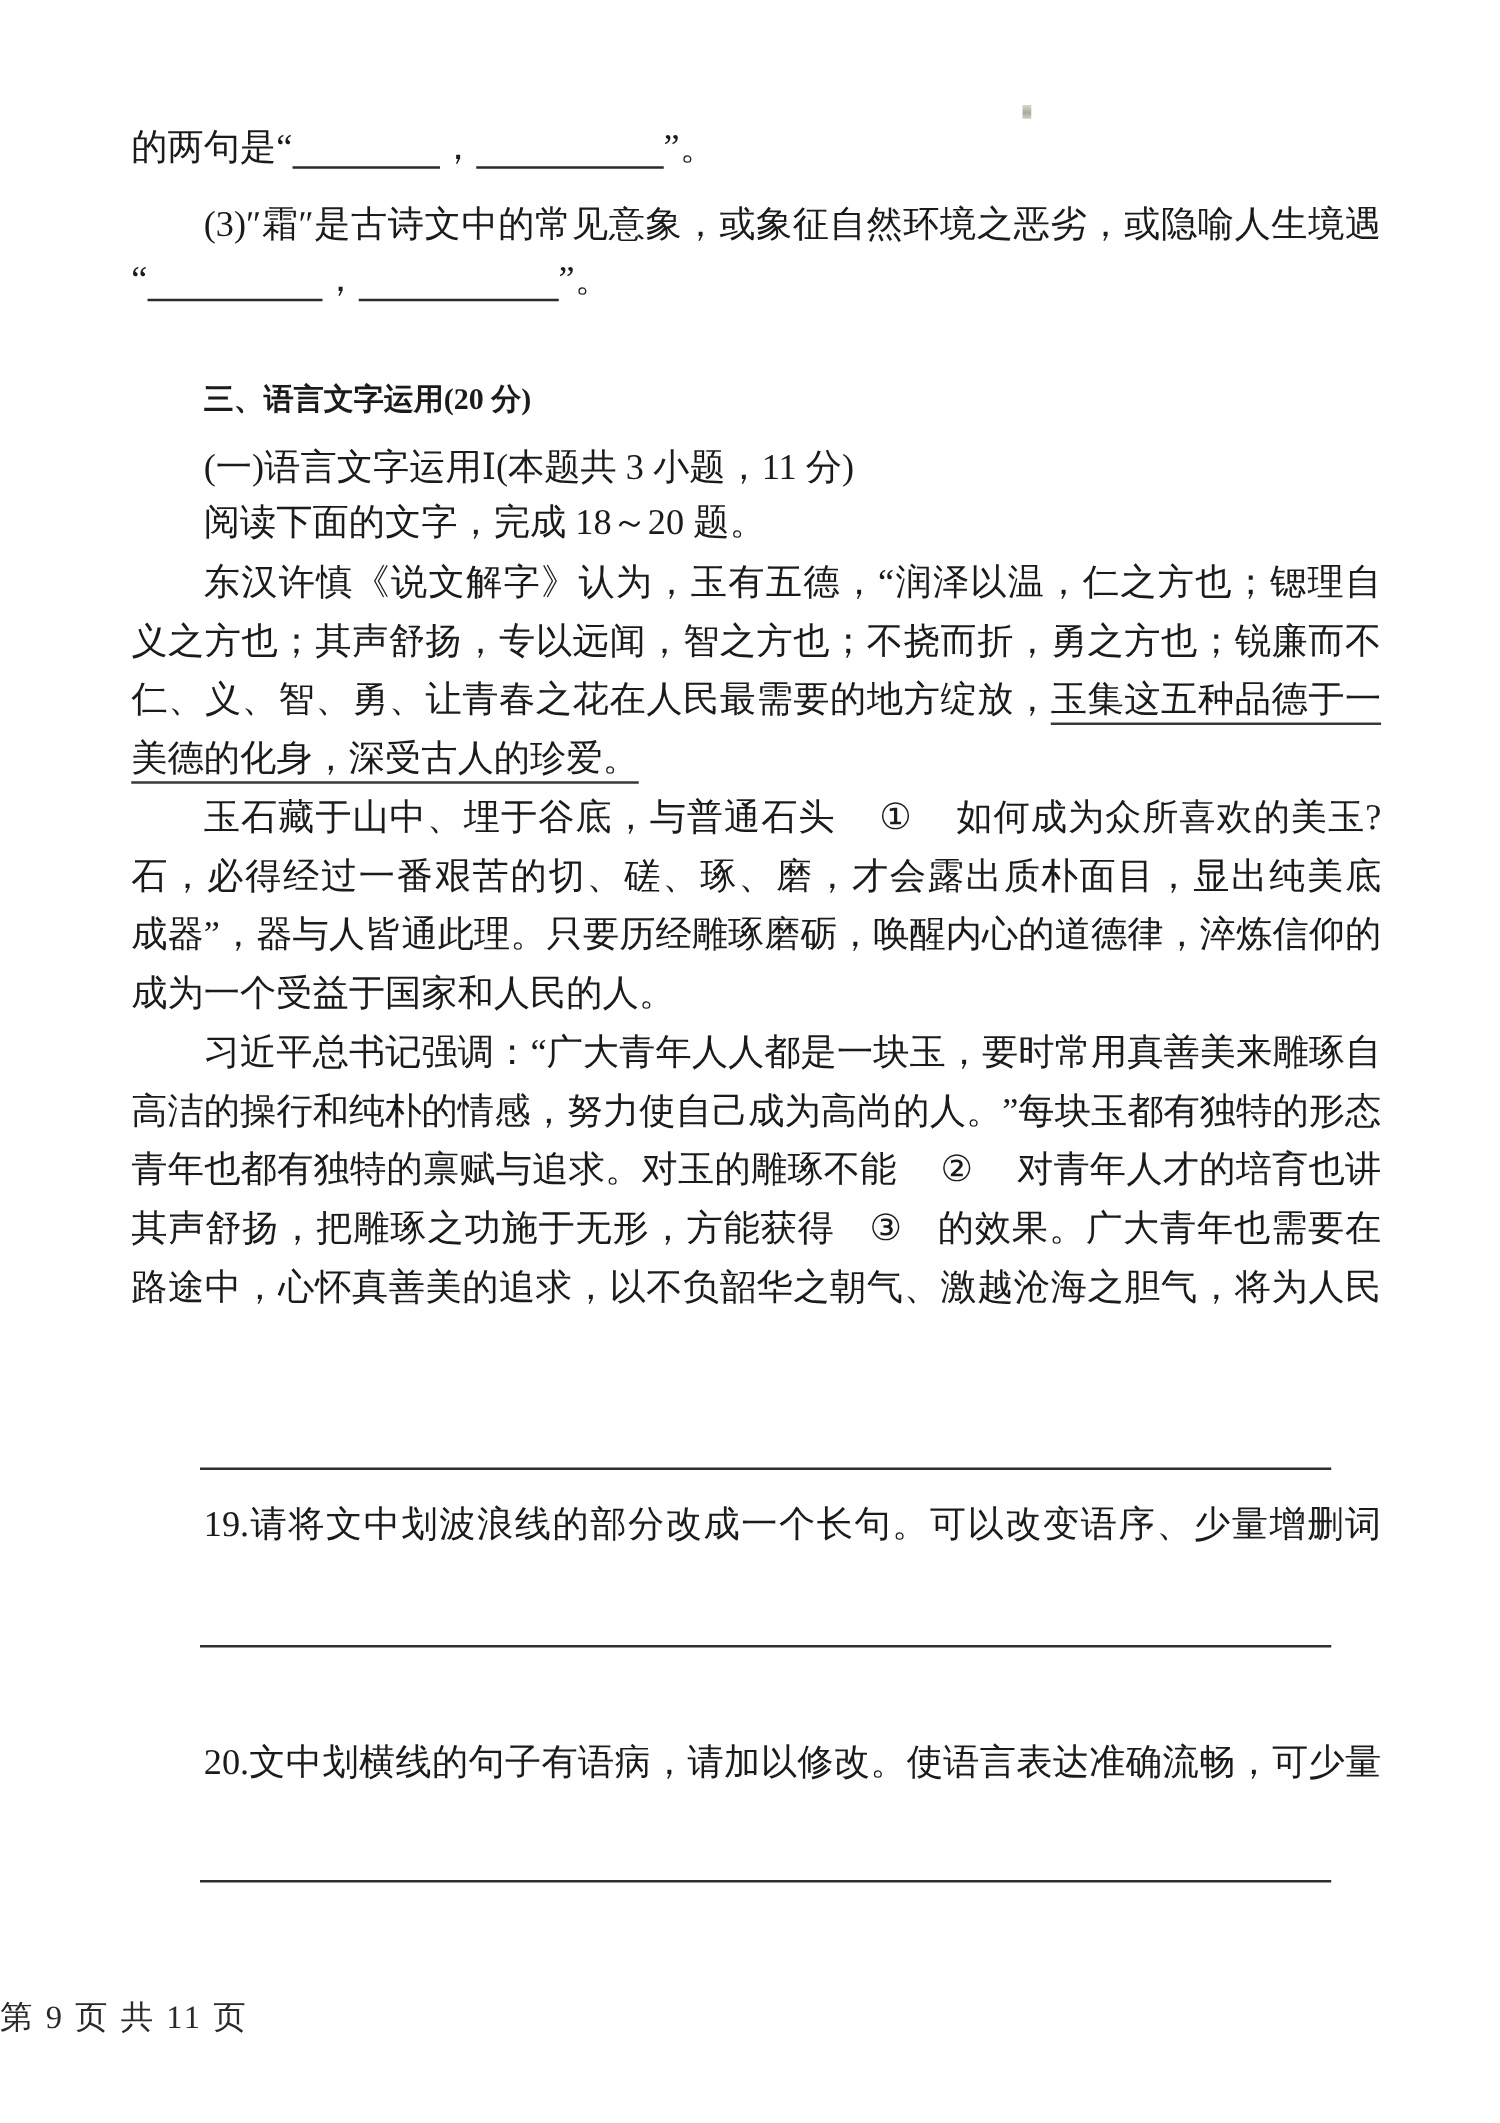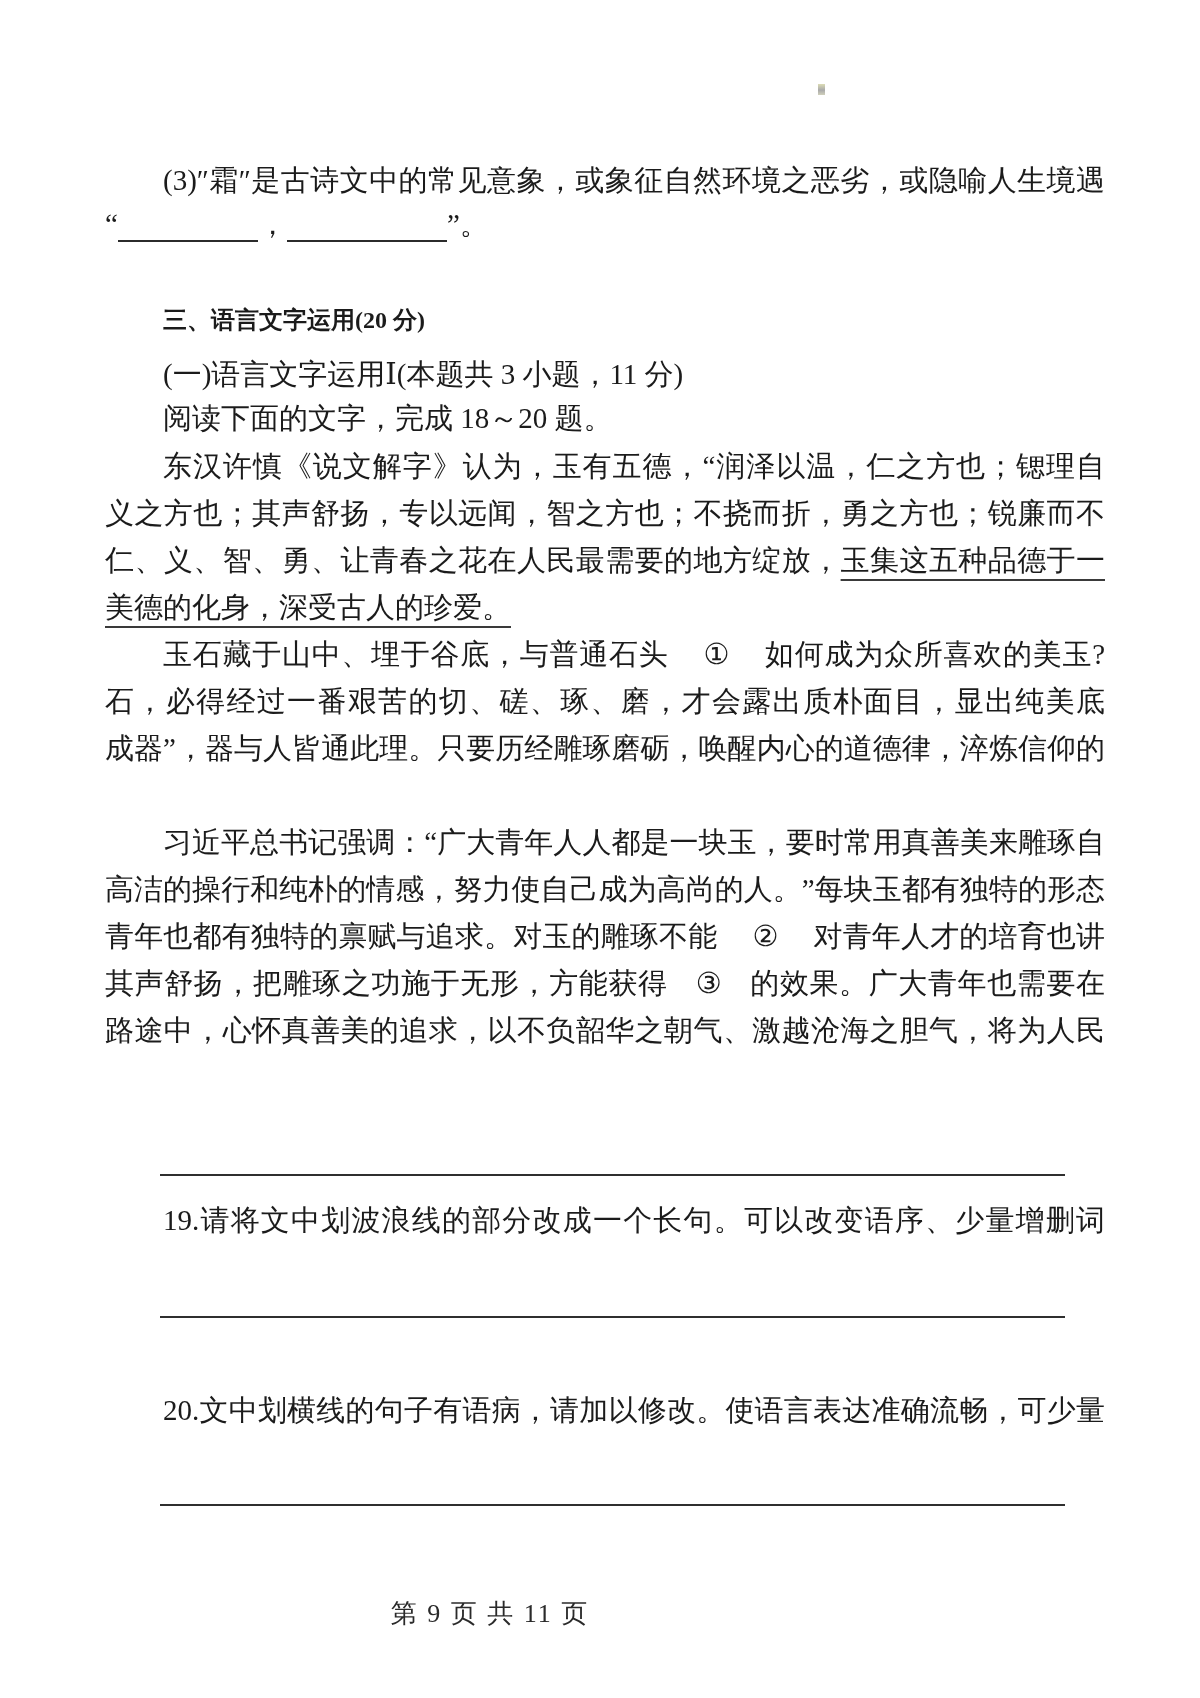--- a/index.html
+++ b/index.html
@@ -45,36 +45,39 @@
     text-decoration-thickness:1.5px;
     text-underline-offset:9px;
     text-decoration-color:#3a3a3a;
   }
   .ansline{
     position:absolute;left:160px;width:905px;height:0;
     border-top:2px solid #2f2f2f;
   }
   .footer{
     position:absolute;left:0;width:980px;
-    text-align:center;font-size:26px;color:#2a2a2a;
+    font-size:26px;color:#2a2a2a;
     letter-spacing:2px;
   }
   .stray{
     position:absolute;left:818px;top:84px;width:7px;height:11px;
     background:linear-gradient(180deg,#d6d6a8 0%,#9a9a9a 55%,#c8c8b0 100%);
     opacity:.85;
   }
 </style>
 </head>
 <body>
 
 <div class="page">
 
   <div class="stray"></div>
 
+  <div class="line" style="top:96px">
+    <span>的两句是“</span><span class="blank bw118"></span><span>，</span><span class="blank bw150"></span><span>”。</span>
+  </div>
 
   <div class="line just indent" style="top:158px">(3)″霜″是古诗文中的常见意象，或象征自然环境之恶劣，或隐喻人生境遇之艰难例如：</div>
   <div class="line" style="top:202px">
     <span>“</span><span class="blank bw140"></span><span>，</span><span class="blank bw160"></span><span>”。</span>
   </div>
 
   <div class="line bold indent" style="top:298px">三、语言文字运用(20 分)</div>
   <div class="line indent" style="top:352px">(一)语言文字运用Ⅰ(本题共 3 小题，11 分)</div>
   <div class="line indent" style="top:396px">阅读下面的文字，完成 18～20 题。</div>
 
@@ -85,20 +88,21 @@
   </div>
   <div class="line" style="top:585px">
     <span class="wavy">美德的化身，深受古人的珍爱。</span>
   </div>
 
   <div class="line just indent" style="top:632px">
     <span>玉石藏于山中、埋于谷底，与普通石头</span><span class="nblank">①</span><span>如何成为众所喜欢的美玉?坚固细密的玉</span>
   </div>
   <div class="line just" style="top:679px">石，必得经过一番艰苦的切、磋、琢、磨，才会露出质朴面目，显出纯美底色。“玉不琢，不</div>
   <div class="line just" style="top:726px">成器”，器与人皆通此理。只要历经雕琢磨砺，唤醒内心的道德律，淬炼信仰的主心骨，就能</div>
+  <div class="line" style="top:773px">成为一个受益于国家和人民的人。</div>
 
   <div class="line just indent" style="top:820px">习近平总书记强调：“广大青年人人都是一块玉，要时常用真善美来雕琢自己，不断培养</div>
   <div class="line just" style="top:867px">高洁的操行和纯朴的情感，努力使自己成为高尚的人。”每块玉都有独特的形态与气质，每个</div>
   <div class="line just" style="top:914px">
     <span>青年也都有独特的禀赋与追求。对玉的雕琢不能</span><span class="nblank">②</span><span>对青年人才的培育也讲究因材施教。</span>
   </div>
   <div class="line just" style="top:961px">
     <span>其声舒扬，把雕琢之功施于无形，方能获得</span><span class="nblank tight">③</span><span>的效果。广大青年也需要在干事创业的</span>
   </div>
   <div class="line just" style="top:1008px">路途中，心怀真善美的追求，以不负韶华之朝气、激越沧海之胆气，将为人民服务的意识镌</div>

